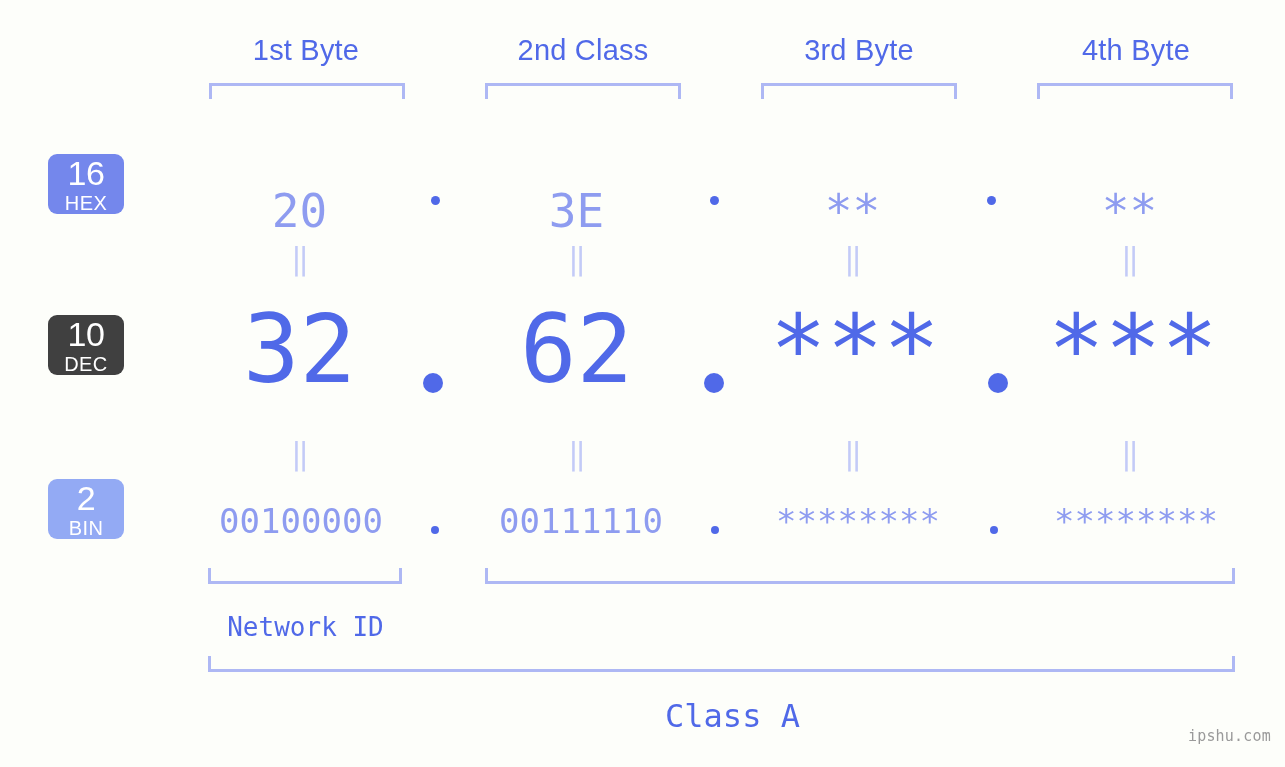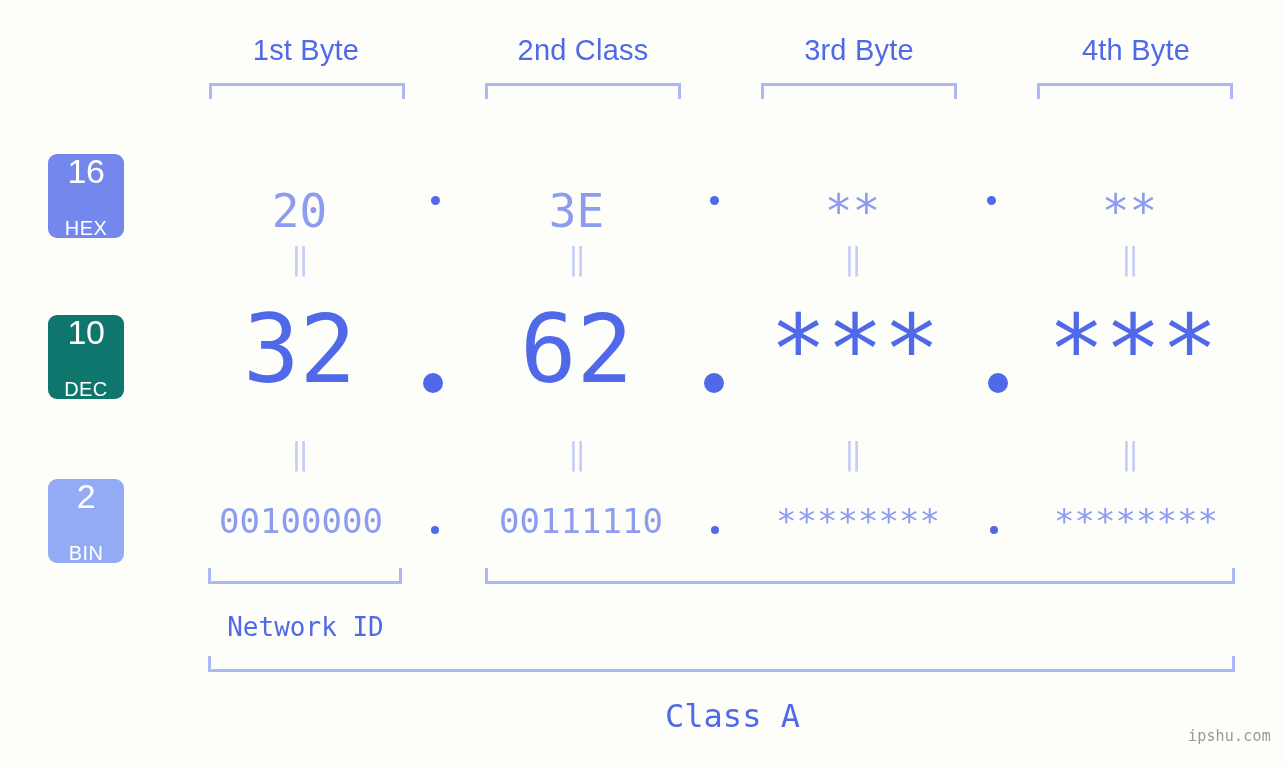--- a/index.html
+++ b/index.html
@@ -36,27 +36,27 @@
     border-top: 3px solid #aeb8f4;
     border-left: 3px solid #aeb8f4;
     border-right: 3px solid #aeb8f4;
     box-sizing: border-box;
   }
 
   
   .badge {
     position: absolute;
     width: 76px;
-    height: 84px;
+    height: 60px;
     border-radius: 9px;
     color: #ffffff;
     display: flex;
     flex-direction: column;
     align-items: center;
-    justify-content: space-between;
+    justify-content: center;
     font-family: "Liberation Sans", sans-serif;
     line-height: 1;
   }
   .badge .num {
     font-size: 34px;
     font-weight: 400;
     letter-spacing: -0.5px;
   }
   .badge .abbr {
     font-size: 20px;
@@ -171,21 +171,21 @@
   <div class="byte-head" style="left:1037px; top:34px; width:198px;">
     <span>4th Byte</span>
   </div>
   <div class="top-bracket" style="left:1037px; top:83px; width:196px;"></div>
 
   <div class="badge" style="left:48px; top:154px; background:#7487ec;">
     <span class="num">16</span>
     <span class="abbr">HEX</span>
   </div>
 
-  <div class="badge" style="left:48px; top:315px; background:#0f766e;">
+  <div class="badge" style="left:48px; top:315px; background:#404040;">
     <span class="num">10</span>
     <span class="abbr">DEC</span>
   </div>
 
   <div class="badge" style="left:48px; top:479px; background:#93aaf4;">
     <span class="num">2</span>
     <span class="abbr">BIN</span>
   </div>
 
   <div class="row-hex">

